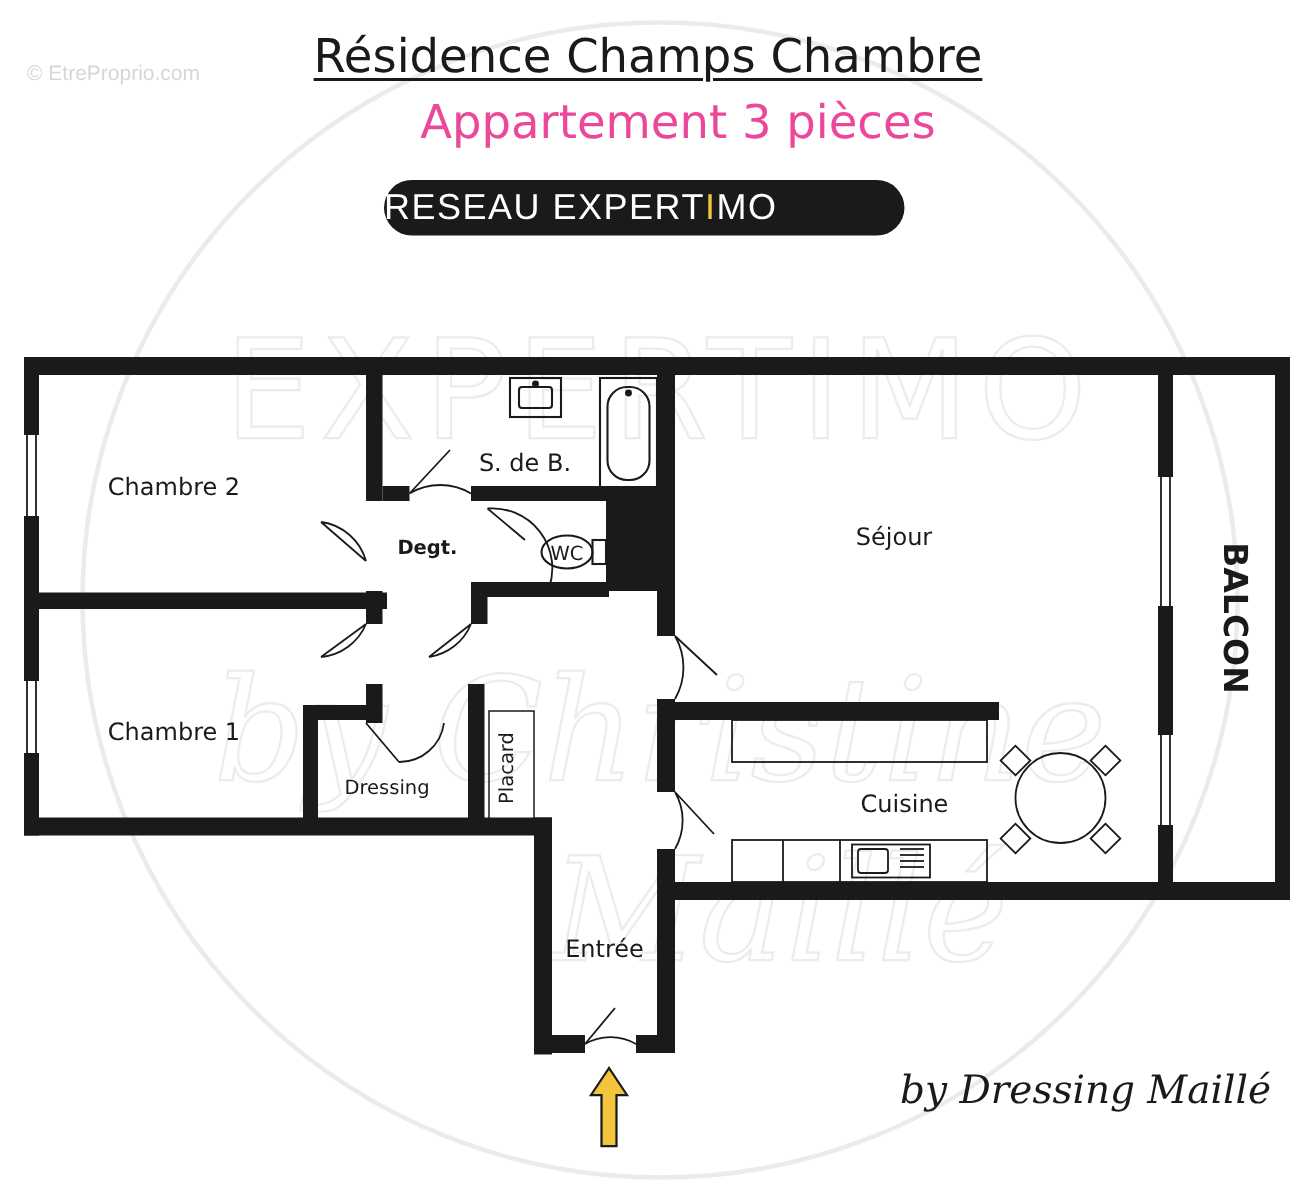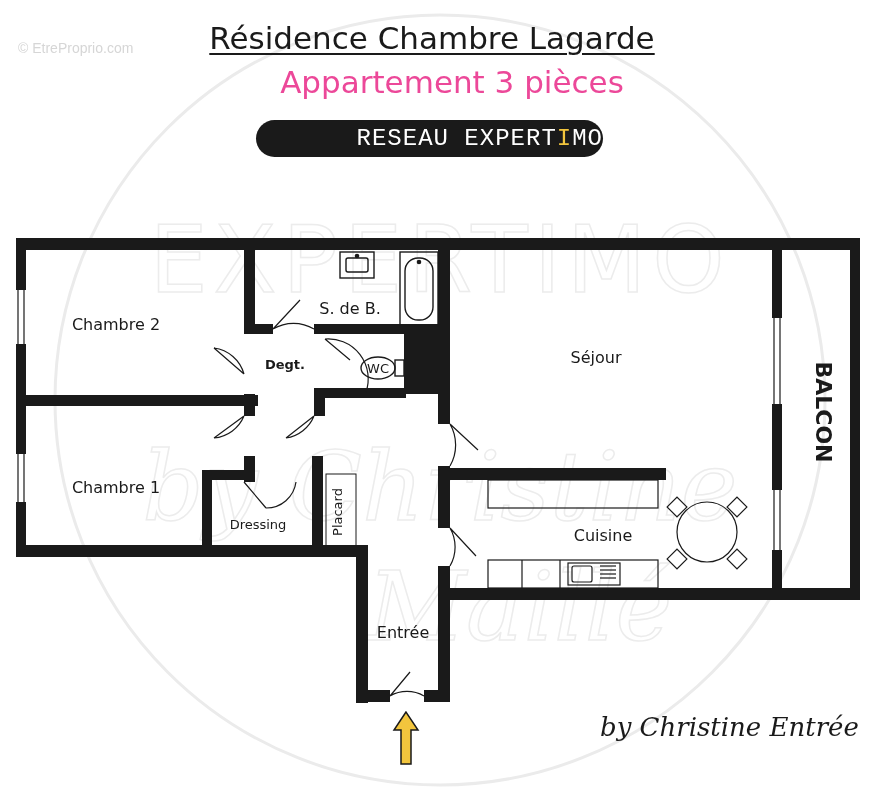--- a/index.html
+++ b/index.html
@@ -1,20 +1,20 @@
 <!DOCTYPE html>
 <html><head>
   <meta charset="utf-8">
   <style>
     html, body { margin: 0; padding: 0; background: #ffffff; }
     body { width: 876px; height: 800px; position: relative; overflow: hidden; font-family: "DejaVu Sans", sans-serif; }
     .watermark-src { position: absolute; left: 18px; top: 40px; font-size: 14px; color: #d6d6d6; font-family: "Liberation Sans", sans-serif; }
     .title { position: absolute; left: 0; width: 864px; top: 20px; text-align: center; font-size: 31px; color: #1a1a1a; text-decoration: underline; text-underline-offset: 4px; text-decoration-thickness: 2px; font-family: "DejaVu Sans", sans-serif; }
     .subtitle { position: absolute; left: 0; width: 864px; top: 64px; text-align: center; font-size: 31px; color: #ec4899; font-family: "DejaVu Sans", sans-serif; padding-left: 20px; }
-    .badge { position: absolute; left: 256px; top: 120px; width: 347px; height: 37px; border-radius: 19px; background: #1a1a1a; color: #ffffff; text-align: right; line-height: 37px; font-size: 24px; letter-spacing: 1px; font-family: Liberation Mono, monospace; }
+    .badge { position: absolute; left: 256px; top: 120px; width: 347px; height: 37px; border-radius: 19px; background: #1a1a1a; color: #ffffff; text-align: left; line-height: 37px; font-size: 24px; letter-spacing: 1px; font-family: Liberation Sans, sans-serif; }
     .badge .hl { color: #f2c53d; }
     svg.plan { position: absolute; left: 0; top: 0; }
     .room-label { font-family: "DejaVu Sans", sans-serif; font-size: 16px; fill: #1a1a1a; }
     .room-label-sm { font-family: "DejaVu Sans", sans-serif; font-size: 13px; fill: #1a1a1a; }
     .signature { position: absolute; left: 600px; top: 712px; font-size: 26px; color: #1a1a1a; font-family: "DejaVu Serif", serif; font-style: italic; }
   </style>
 </head>
 <body>
 
 <div class="watermark-src">© EtreProprio.com</div>
@@ -139,16 +139,16 @@
   <text class="room-label-sm" x="342" y="512" text-anchor="middle" transform="rotate(-90 342 512)">Placard</text>
   <rect x="326" y="474" width="30" height="72" fill="none" stroke="#1a1a1a" stroke-width="1"></rect>
   <text class="room-label" x="403" y="638" text-anchor="middle">Entrée</text>
   <text x="816" y="412" text-anchor="middle" font-family="DejaVu Sans, sans-serif" font-weight="bold" font-size="22" fill="#1a1a1a" transform="rotate(90 816 412)">BALCON</text>
 
   <g>
     <polygon points="406,712 394,730 401,730 401,764 411,764 411,730 418,730" fill="#f2c53d" stroke="#1a1a1a" stroke-width="1.5"></polygon>
   </g>
 </svg>
 
-<div class="title">Résidence Chambre Lagarde</div>
+<div class="title">Résidence Champs Chambre</div>
 <div class="subtitle">Appartement 3 pièces</div>
 <div class="badge"><span>RESEAU EXPERT</span><span class="hl">I</span><span>MO</span></div>
-<div class="signature">by Christine Entrée</div>
+<div class="signature">by Dressing Maillé</div>
 
 </body></html>

